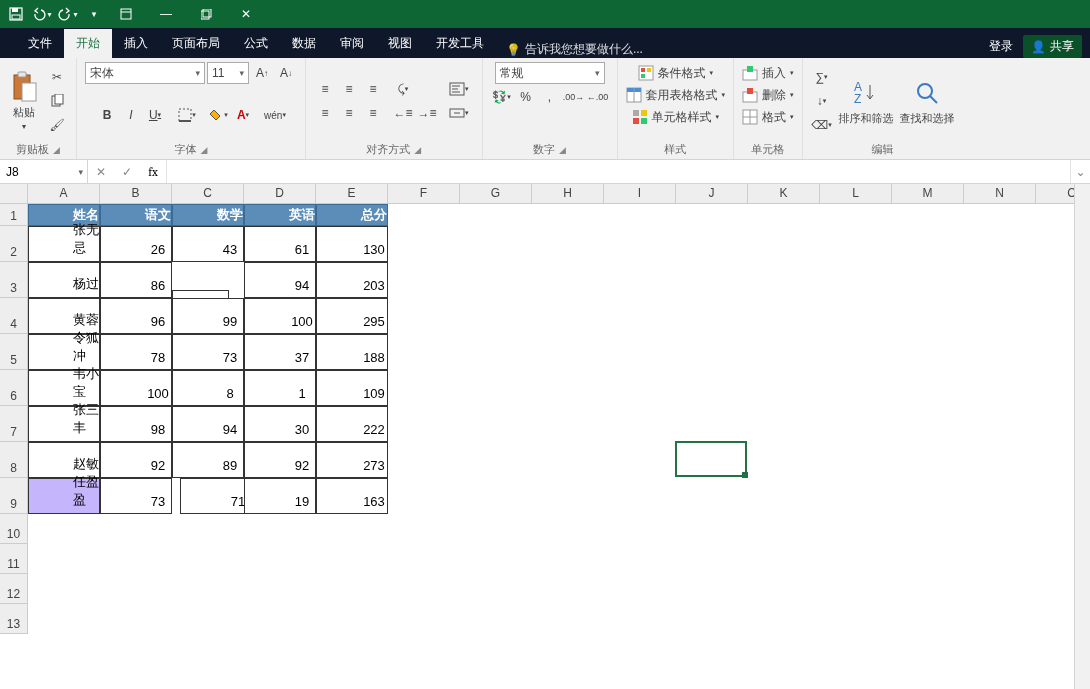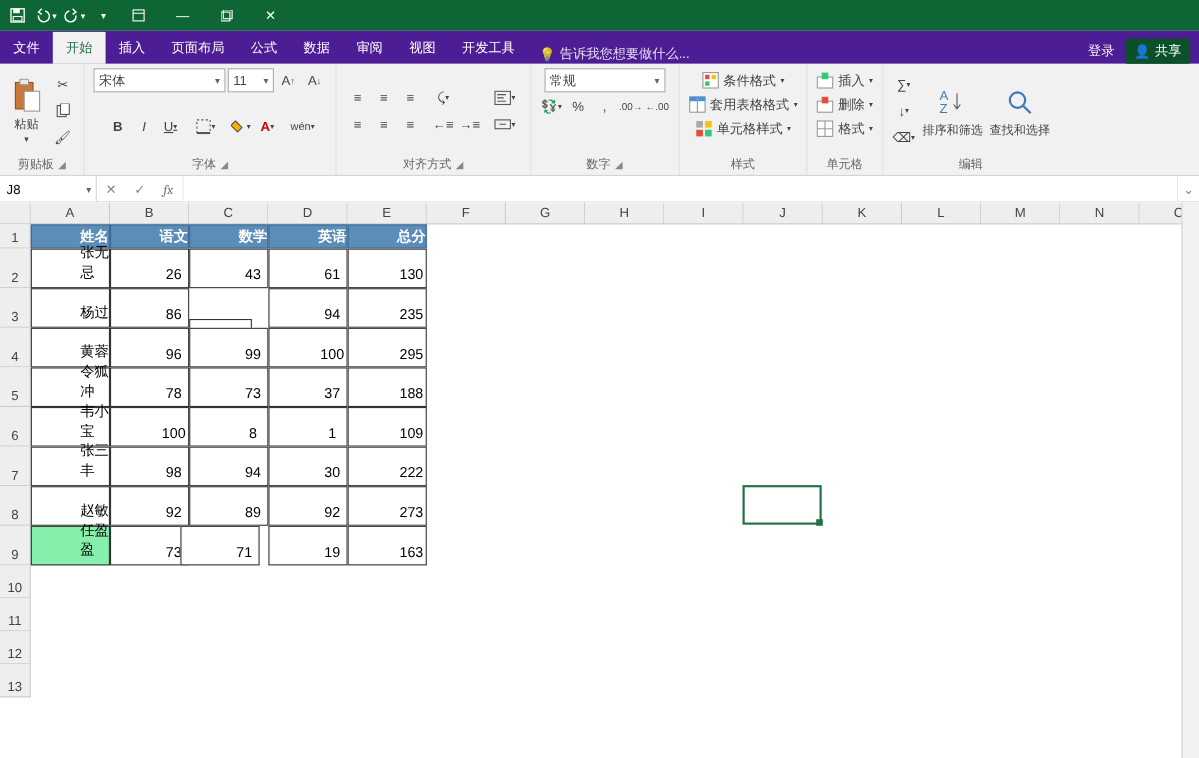--- a/index.html
+++ b/index.html
@@ -7,21 +7,21 @@
 
 
 .titlebar { background: #0e6635; height: 28px; display: flex; align-items: center; color: #fff; font-size: 12px; }
 .titlebar .qat { display: flex; gap: 2px; padding-left: 4px; }
 .titlebar .qat-btn { width: 24px; height: 24px; display: flex; align-items: center; justify-content: center; }
 .titlebar .title { flex: 1; text-align: center; font-size: 12px; opacity: .9; }
 .titlebar .win-btns { display: flex; }
 .titlebar .win-btn { width: 40px; height: 28px; display: flex; align-items: center; justify-content: center; }
 
 
-.ribbon-tabs { background: #4c1d95; height: 30px; display: flex; align-items: flex-end; padding-left: 0; color: #fff; font-size: 12px; }
+.ribbon-tabs { background: #0f172a; height: 30px; display: flex; align-items: flex-end; padding-left: 16px; color: #fff; font-size: 12px; }
 .rtab { padding: 6px 12px; cursor: default; }
 .rtab.active { background: #f1f1f1; color: #217346; }
 .ribbon-tabs .tell { margin-left: 10px; display: flex; align-items: center; gap: 4px; opacity: .85; font-size: 12px; }
 .ribbon-tabs .right { margin-left: auto; display: flex; align-items: center; padding-right: 8px; gap: 10px; }
 .share-btn { background: #0a5029; padding: 3px 8px; border-radius: 2px; display: flex; align-items: center; gap: 4px; }
 
 
 .ribbon { background: #f1f1f1; height: 102px; display: flex; border-bottom: 1px solid #d4d4d4; font-size: 12px; color: #444; }
 .rgroup { border-right: 1px solid #e0e0e0; padding: 4px 8px 2px; display: flex; flex-direction: column; justify-content: space-between; }
 .rgroup-title { text-align: center; font-size: 11px; color: #666; padding-top: 2px; display: flex; align-items: center; justify-content: center; gap: 4px; }
@@ -35,21 +35,21 @@
 .combo .dd { margin-left: auto; font-size: 9px; color: #666; }
 .launcher { font-size: 9px; color: #888; cursor: default; }
 .sty-row { display: flex; align-items: center; gap: 4px; height: 22px; font-size: 12px; }
 
 
 .formula-bar { height: 24px; display: flex; align-items: stretch; border-bottom: 1px solid #d4d4d4; font-size: 12px; }
 .name-box { width: 88px; border-right: 1px solid #d4d4d4; display: flex; align-items: center; padding-left: 6px; background: #fff; }
 .name-box .dd { margin-left: auto; padding: 0 4px; color: #666; font-size: 9px; }
 .fb-btns { display: flex; align-items: center; border-right: 1px solid #e4e4e4; }
 .fb-btn { width: 26px; display: flex; align-items: center; justify-content: center; color: #888; }
-.fx { font-style: italic; font-family: Cambria, serif; color: #737373; }
+.fx { font-family: Cambria, serif; color: #000000; }
 .fb-input { flex: 1; padding-left: 6px; display: flex; align-items: center; background: #fff; }
 .fb-expand { width: 20px; display: flex; align-items: center; justify-content: center; color: #888; border-left: 1px solid #e4e4e4; }
 
 
 .grid-wrap { position: relative; height: 505px; overflow: hidden; background: #fff; }
 .corner { position: absolute; left: 0; top: 0; width: 28px; height: 20px; background: #eee; border-right: 1px solid #ccc; border-bottom: 1px solid #ccc; }
 .col-hdrs { position: absolute; left: 28px; top: 0; height: 20px; display: flex; }
 .col-hdr { background: #eee; border-right: 1px solid #ccc; border-bottom: 1px solid #ccc; text-align: center; font-size: 12px; line-height: 19px; color: #444; }
 .row-hdrs { position: absolute; left: 0; top: 20px; width: 28px; }
 .row-hdr { background: #eee; border-right: 1px solid #ccc; border-bottom: 1px solid #ccc; text-align: center; font-size: 12px; color: #444; display: flex; align-items: flex-end; justify-content: center; padding-bottom: 2px; }
@@ -436,21 +436,21 @@
       <div class="cell" style="left: 288px; top: 0px; width: 72px; height: 22px; background: rgb(91, 141, 184); color: rgb(255, 255, 255); font-weight: bold; border: 1px solid rgb(58, 106, 149); align-items: center; padding-bottom: 0px;">总分</div>
       <div class="cell" style="left: 0px; top: 22px; width: 72px; height: 36px; border: 1px solid rgb(51, 51, 51); background: rgb(255, 255, 255); font-size: 13px;">张无忌</div>
       <div class="cell" style="left: 72px; top: 22px; width: 72px; height: 36px; border: 1px solid rgb(51, 51, 51); background: rgb(255, 255, 255); font-size: 13px;">26</div>
       <div class="cell" style="left: 144px; top: 22px; width: 72px; height: 36px; border: 1px solid rgb(51, 51, 51); background: rgb(255, 255, 255); font-size: 13px;">43</div>
       <div class="cell" style="left: 216px; top: 22px; width: 72px; height: 36px; border: 1px solid rgb(51, 51, 51); background: rgb(255, 255, 255); font-size: 13px;">61</div>
       <div class="cell" style="left: 288px; top: 22px; width: 72px; height: 36px; border: 1px solid rgb(51, 51, 51); background: rgb(255, 255, 255); font-size: 13px;">130</div>
       <div class="cell" style="left: 0px; top: 58px; width: 72px; height: 36px; border: 1px solid rgb(51, 51, 51); background: rgb(255, 255, 255); font-size: 13px;">杨过</div>
       <div class="cell" style="left: 72px; top: 58px; width: 72px; height: 36px; border: 1px solid rgb(51, 51, 51); background: rgb(255, 255, 255); font-size: 13px;">86</div>
       <div class="cell" style="left: 144px; top: 58px; width: 57px; height: 36px; border: 1px solid rgb(51, 51, 51); background: rgb(255, 255, 255); font-size: 13px; margin-top: 28px;">87</div>
       <div class="cell" style="left: 216px; top: 58px; width: 72px; height: 36px; border: 1px solid rgb(51, 51, 51); background: rgb(255, 255, 255); font-size: 13px;">94</div>
-      <div class="cell" style="left: 288px; top: 58px; width: 72px; height: 36px; border: 1px solid rgb(51, 51, 51); background: rgb(255, 255, 255); font-size: 13px;">235</div>
+      <div class="cell" style="left: 288px; top: 58px; width: 72px; height: 36px; border: 1px solid rgb(51, 51, 51); background: rgb(255, 255, 255); font-size: 13px;">203</div>
       <div class="cell" style="left: 0px; top: 94px; width: 72px; height: 36px; border: 1px solid rgb(51, 51, 51); background: rgb(255, 255, 255); font-size: 13px;">黄蓉</div>
       <div class="cell" style="left: 72px; top: 94px; width: 72px; height: 36px; border: 1px solid rgb(51, 51, 51); background: rgb(255, 255, 255); font-size: 13px;">96</div>
       <div class="cell" style="left: 144px; top: 94px; width: 72px; height: 36px; border: 1px solid rgb(51, 51, 51); background: rgb(255, 255, 255); font-size: 13px;">99</div>
       <div class="cell" style="left: 216px; top: 94px; width: 72px; height: 36px; border: 1px solid rgb(51, 51, 51); background: rgb(255, 255, 255); font-size: 13px;">100</div>
       <div class="cell" style="left: 288px; top: 94px; width: 72px; height: 36px; border: 1px solid rgb(51, 51, 51); background: rgb(255, 255, 255); font-size: 13px;">295</div>
       <div class="cell" style="left: 0px; top: 130px; width: 72px; height: 36px; border: 1px solid rgb(51, 51, 51); background: rgb(255, 255, 255); font-size: 13px;">令狐冲</div>
       <div class="cell" style="left: 72px; top: 130px; width: 72px; height: 36px; border: 1px solid rgb(51, 51, 51); background: rgb(255, 255, 255); font-size: 13px;">78</div>
       <div class="cell" style="left: 144px; top: 130px; width: 72px; height: 36px; border: 1px solid rgb(51, 51, 51); background: rgb(255, 255, 255); font-size: 13px;">73</div>
       <div class="cell" style="left: 216px; top: 130px; width: 72px; height: 36px; border: 1px solid rgb(51, 51, 51); background: rgb(255, 255, 255); font-size: 13px;">37</div>
       <div class="cell" style="left: 288px; top: 130px; width: 72px; height: 36px; border: 1px solid rgb(51, 51, 51); background: rgb(255, 255, 255); font-size: 13px;">188</div>
@@ -462,23 +462,23 @@
       <div class="cell" style="left: 0px; top: 202px; width: 72px; height: 36px; border: 1px solid rgb(51, 51, 51); background: rgb(255, 255, 255); font-size: 13px;">张三丰</div>
       <div class="cell" style="left: 72px; top: 202px; width: 72px; height: 36px; border: 1px solid rgb(51, 51, 51); background: rgb(255, 255, 255); font-size: 13px;">98</div>
       <div class="cell" style="left: 144px; top: 202px; width: 72px; height: 36px; border: 1px solid rgb(51, 51, 51); background: rgb(255, 255, 255); font-size: 13px;">94</div>
       <div class="cell" style="left: 216px; top: 202px; width: 72px; height: 36px; border: 1px solid rgb(51, 51, 51); background: rgb(255, 255, 255); font-size: 13px;">30</div>
       <div class="cell" style="left: 288px; top: 202px; width: 72px; height: 36px; border: 1px solid rgb(51, 51, 51); background: rgb(255, 255, 255); font-size: 13px;">222</div>
       <div class="cell" style="left: 0px; top: 238px; width: 72px; height: 36px; border: 1px solid rgb(51, 51, 51); background: rgb(255, 255, 255); font-size: 13px;">赵敏</div>
       <div class="cell" style="left: 72px; top: 238px; width: 72px; height: 36px; border: 1px solid rgb(51, 51, 51); background: rgb(255, 255, 255); font-size: 13px;">92</div>
       <div class="cell" style="left: 144px; top: 238px; width: 72px; height: 36px; border: 1px solid rgb(51, 51, 51); background: rgb(255, 255, 255); font-size: 13px;">89</div>
       <div class="cell" style="left: 216px; top: 238px; width: 72px; height: 36px; border: 1px solid rgb(51, 51, 51); background: rgb(255, 255, 255); font-size: 13px;">92</div>
       <div class="cell" style="left: 288px; top: 238px; width: 72px; height: 36px; border: 1px solid rgb(51, 51, 51); background: rgb(255, 255, 255); font-size: 13px;">273</div>
-      <div class="cell" style="left: 0px; top: 274px; width: 72px; height: 36px; border: 1px solid rgb(51, 51, 51); background: #86efac; font-size: 13px;">任盈盈</div>
+      <div class="cell" style="left: 0px; top: 274px; width: 72px; height: 36px; border: 1px solid rgb(51, 51, 51); background: #c4b5fd; font-size: 13px;">任盈盈</div>
       <div class="cell" style="left: 72px; top: 274px; width: 72px; height: 36px; border: 1px solid rgb(51, 51, 51); background: rgb(255, 255, 255); font-size: 13px;">73</div>
-      <div class="cell" style="left: 136px; top: 274px; width: 72px; height: 36px; border: 1px solid rgb(51, 51, 51); background: rgb(255, 255, 255); font-size: 13px;">71</div>
+      <div class="cell" style="left: 152px; top: 274px; width: 72px; height: 36px; border: 1px solid rgb(51, 51, 51); background: rgb(255, 255, 255); font-size: 13px;">71</div>
       <div class="cell" style="left: 216px; top: 274px; width: 72px; height: 36px; border: 1px solid rgb(51, 51, 51); background: rgb(255, 255, 255); font-size: 13px;">19</div>
       <div class="cell" style="left: 288px; top: 274px; width: 72px; height: 36px; border: 1px solid rgb(51, 51, 51); background: rgb(255, 255, 255); font-size: 13px;">163</div>
       <div class="sel-box" style="left: 647px; top: 237px; width: 72px; height: 36px;">
         <div class="sel-handle"></div>
       </div>
     </div>
   <div class="vscroll"></div>
 </div>
 
 </body></html>

